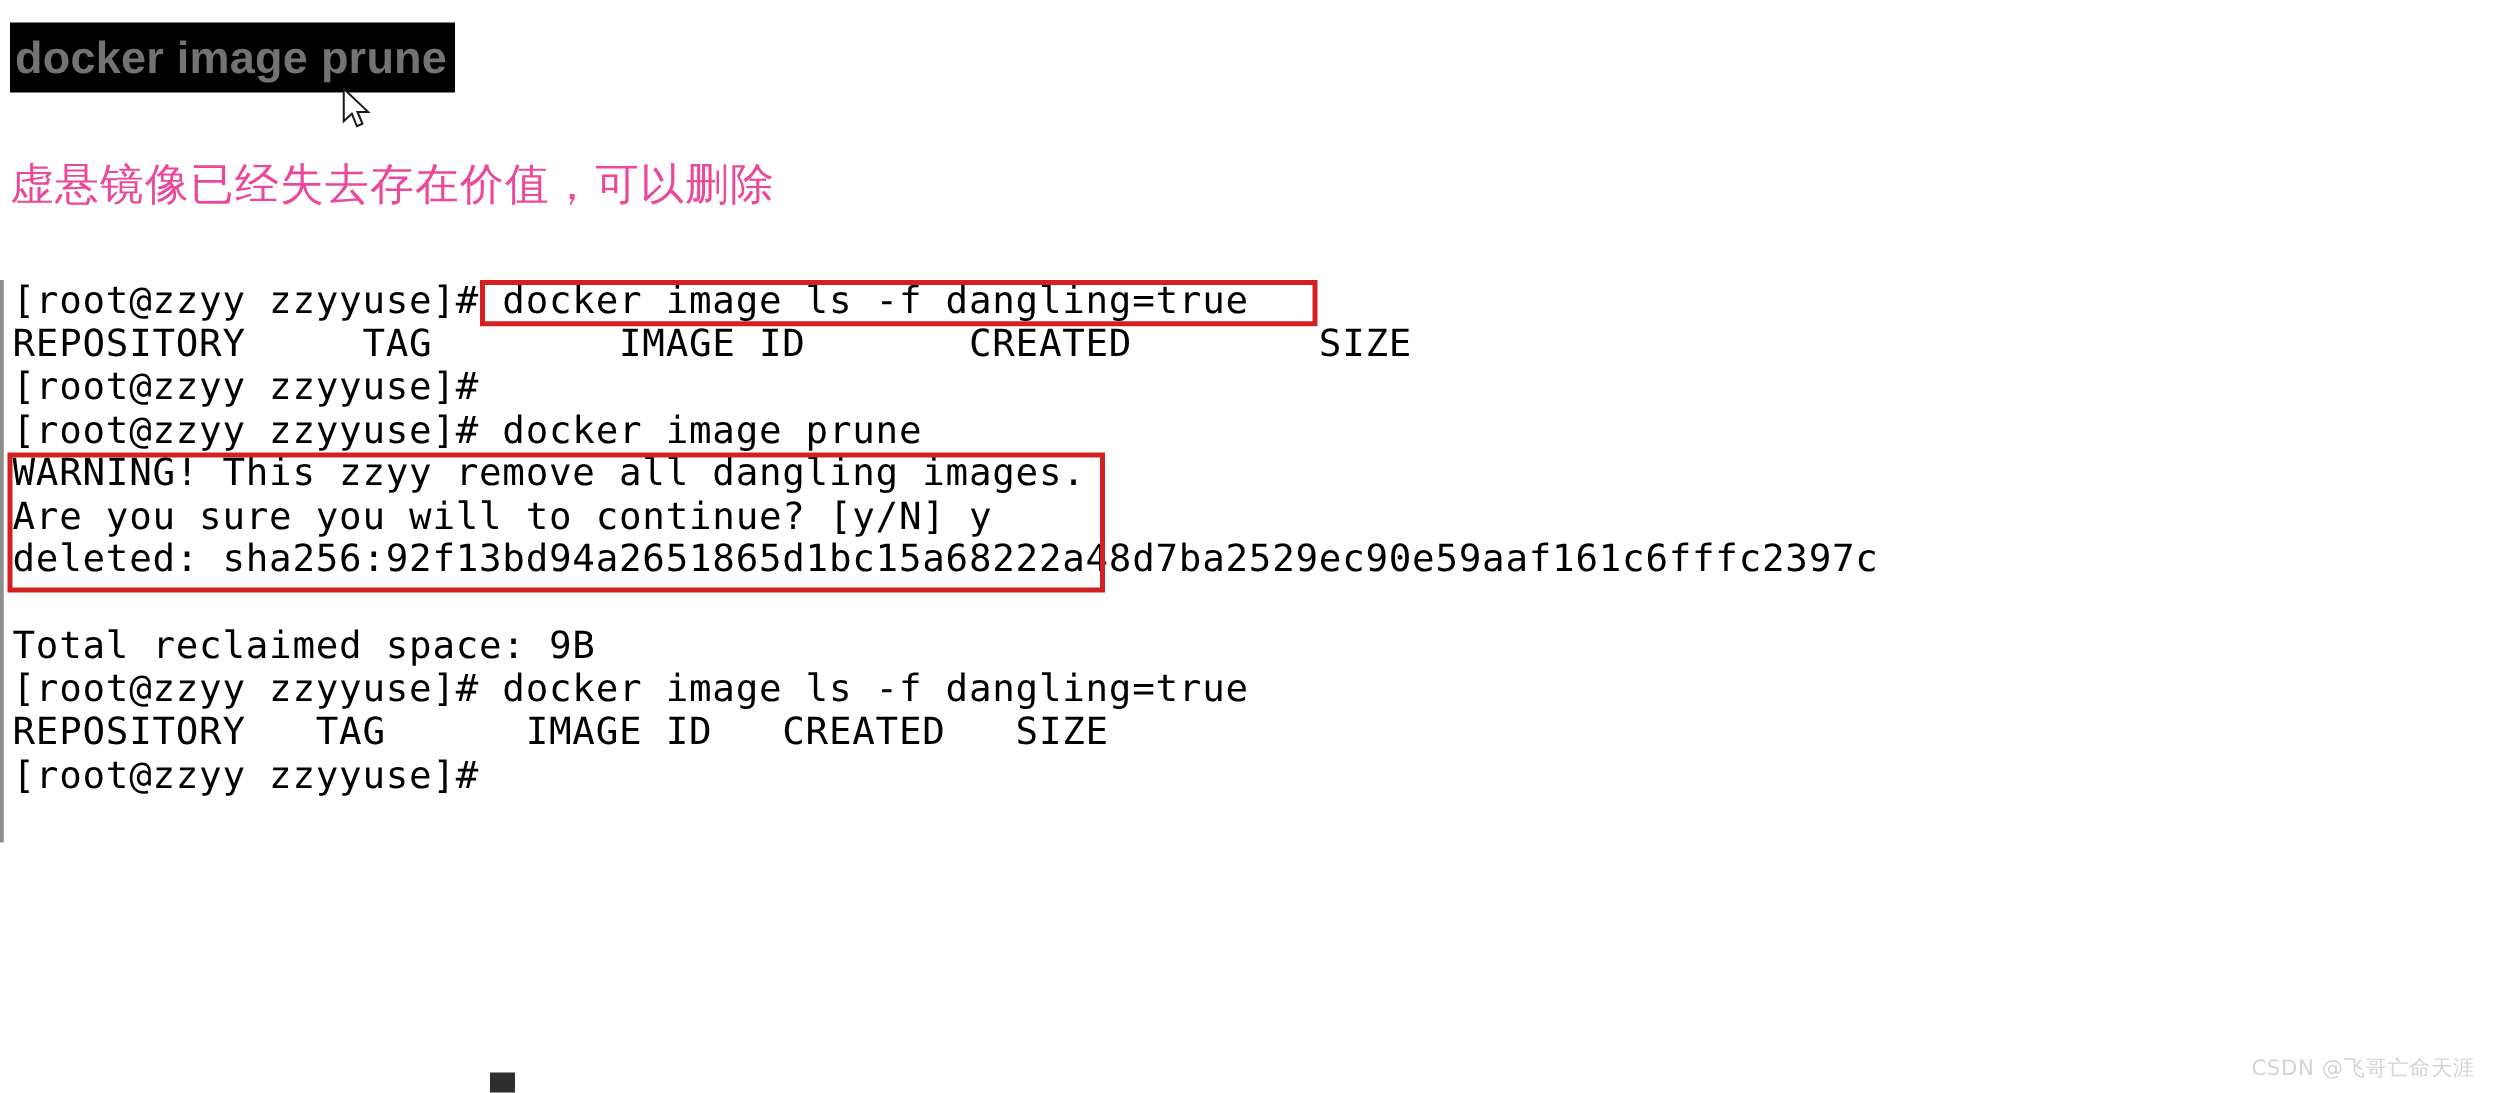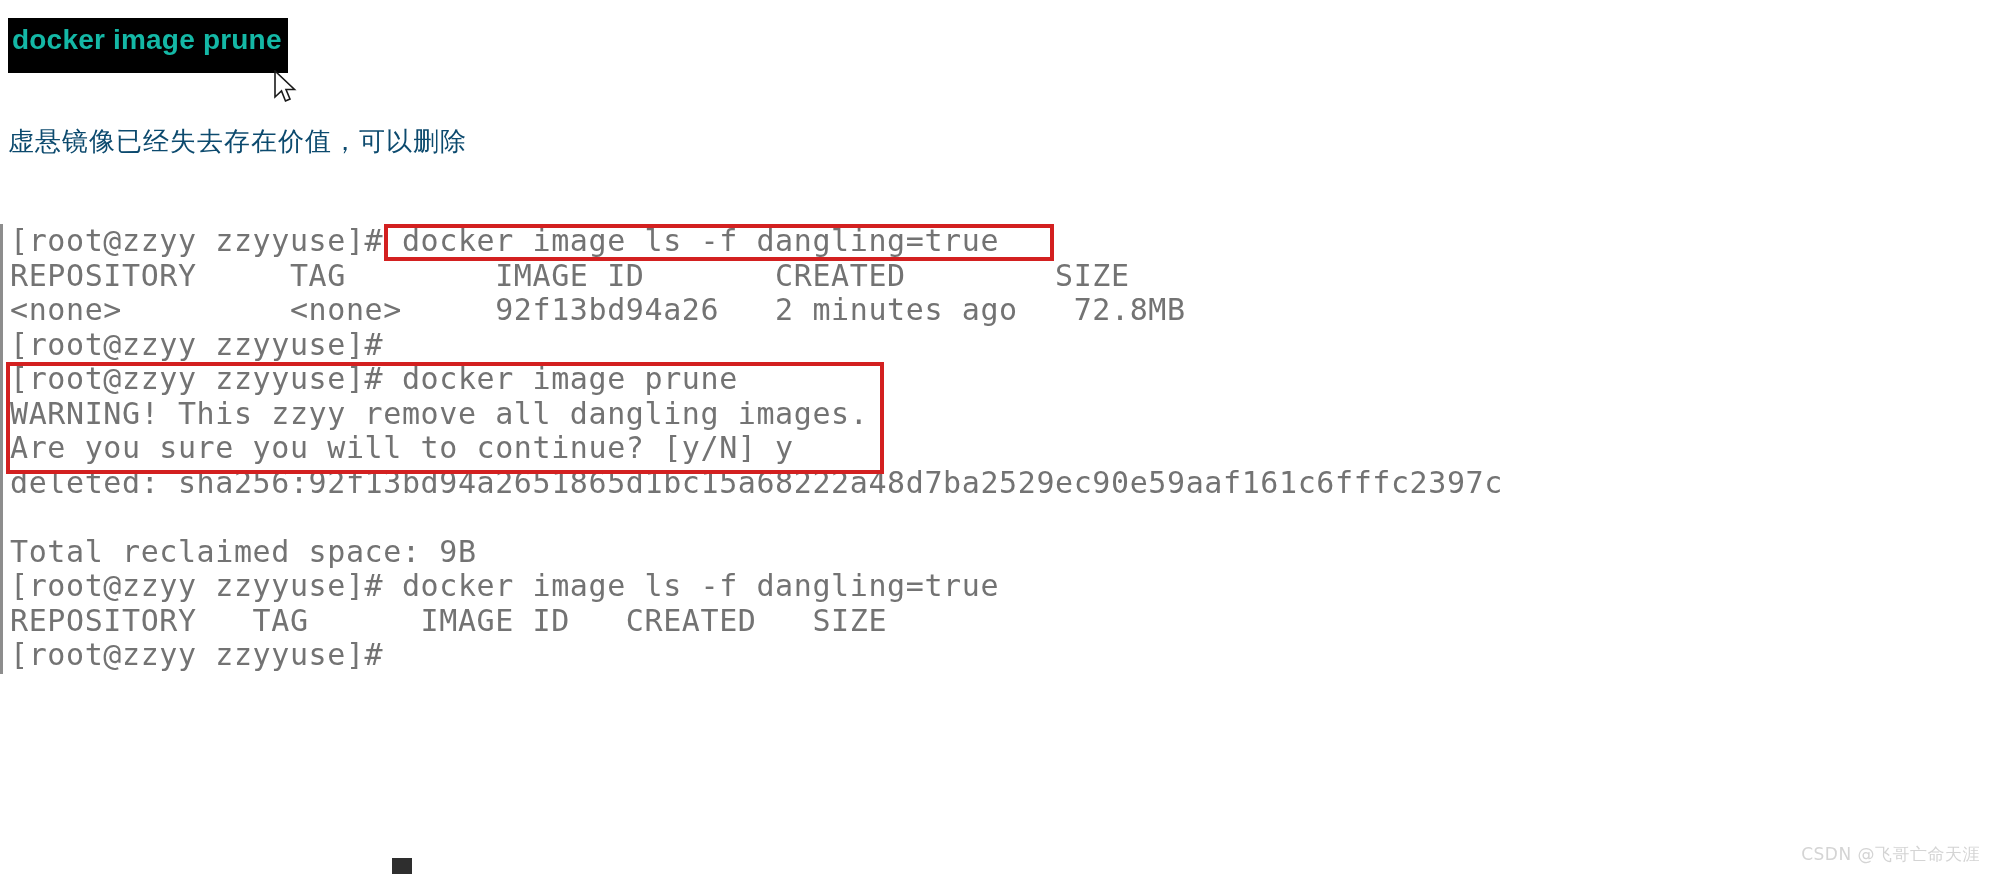--- a/index.html
+++ b/index.html
@@ -19,49 +19,49 @@
 
   
   #heading-wrap {
     position: absolute;
     left: 8px;
     top: 18px;
   }
   #heading {
     display: inline-block;
     background: #000000;
-    color: #14b8a6;
+    color: #737373;
     font-family: "Liberation Sans", sans-serif;
-    font-size: 28px;
+    font-size: 36px;
     font-weight: 700;
     line-height: 1.32;
-    padding: 4px 6px 14px 4px;
+    padding: 4px 6px 4px 4px;
     letter-spacing: 0.2px;
     white-space: pre;
   }
 
   
   #cursor-icon {
     position: absolute;
     left: 272px;
     top: 70px;
     width: 26px;
     height: 34px;
     pointer-events: none;
   }
 
   
   #caption {
     position: absolute;
     left: 8px;
     top: 124px;
     font-family: Liberation Mono, monospace;
-    font-size: 26px;
+    font-size: 35px;
     font-weight: 400;
-    color: #0c4a6e;
+    color: #ec4899;
     letter-spacing: 1px;
     white-space: pre;
   }
 
   
   #terminal {
     position: absolute;
     left: 10px;
     top: 224px;
     width: 1940px;
@@ -71,21 +71,21 @@
     left: 0px;
     top: 224px;
     width: 3px;
     height: 450px;
     background: #8d8d8d;
   }
   .tline {
     font-family: "DejaVu Sans Mono", "Liberation Mono", monospace;
     font-size: 30px;
     line-height: 34.5px;
-    color: #737373;
+    color: #000000;
     white-space: pre;
     letter-spacing: 0.6px;
     height: 34.5px;
   }
 
   
   .redbox {
     position: absolute;
     border: 4px solid #d32020;
     box-sizing: border-box;
@@ -138,21 +138,20 @@
   <path d="M3 1 L3 27 L9.5 21 L13.5 31 L18 29 L14 19.5 L22.5 19.5 Z" fill="#ffffff" stroke="#1a1a1a" stroke-width="1.6"></path>
 </svg>
 
 <div id="caption">虚悬镜像已经失去存在价值，可以删除</div>
 
 <div id="terminal-left-rule"></div>
 
 <div id="terminal">
   <div class="tline">[root@zzyy zzyyuse]# docker image ls -f dangling=true</div>
   <div class="tline">REPOSITORY     TAG        IMAGE ID       CREATED        SIZE</div>
-  <div class="tline">&lt;none&gt;         &lt;none&gt;     92f13bd94a26   2 minutes ago   72.8MB</div>
   <div class="tline">[root@zzyy zzyyuse]#</div>
   <div class="tline">[root@zzyy zzyyuse]# docker image prune</div>
   <div class="tline">WARNING! This zzyy remove all dangling images.</div>
   <div class="tline">Are you sure you will to continue? [y/N] y</div>
   <div class="tline">deleted: sha256:92f13bd94a2651865d1bc15a68222a48d7ba2529ec90e59aaf161c6fffc2397c</div>
   <div class="tline"></div>
   <div class="tline">Total reclaimed space: 9B</div>
   <div class="tline">[root@zzyy zzyyuse]# docker image ls -f dangling=true</div>
   <div class="tline">REPOSITORY   TAG      IMAGE ID   CREATED   SIZE</div>
   <div class="tline">[root@zzyy zzyyuse]#</div>

